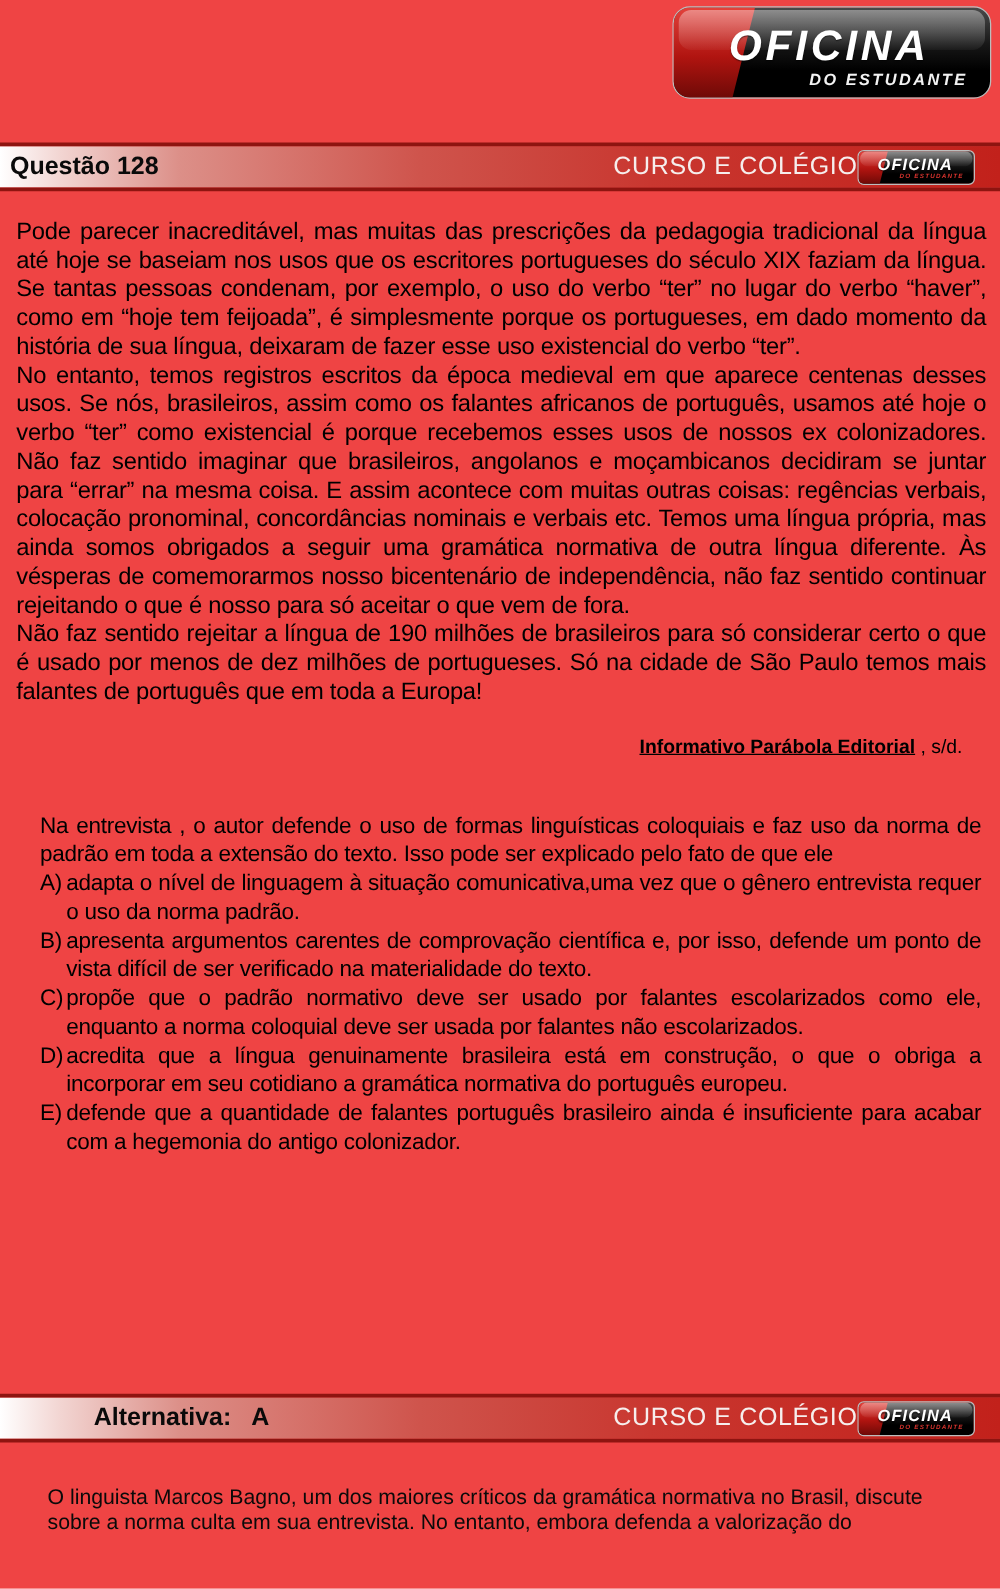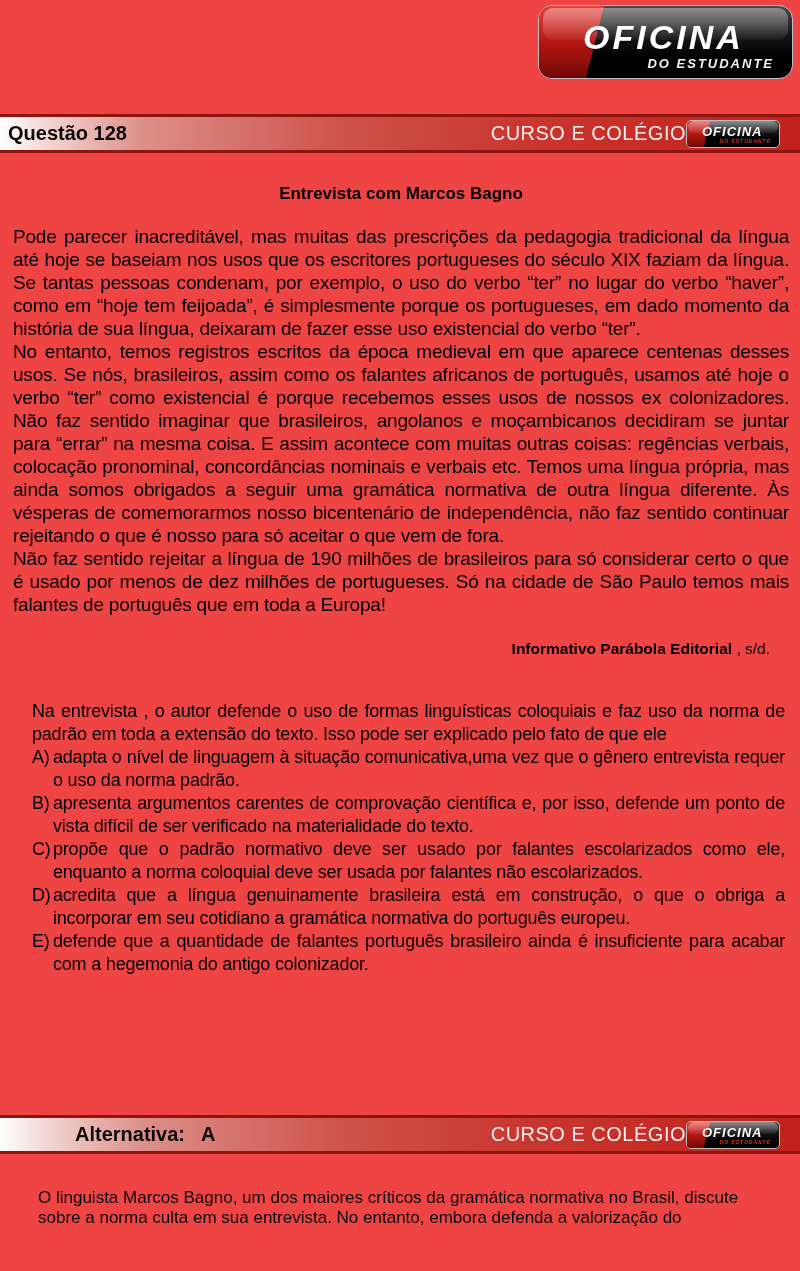--- a/index.html
+++ b/index.html
@@ -79,21 +79,21 @@
     margin-top:21px;
     font-size:19px; line-height:23px;
     letter-spacing:-0.2px;
   }
   .passage p { margin:0; text-align:justify; }
   .source-line {
     margin-top:24px;
     text-align:right; font-size:15.5px;
     padding-right:19px;
   }
-  .source-line .src-bold { font-weight:bold; }
+  .source-line .src-bold { font-weight:bold;text-decoration:underline; }
 
   
   .question {
     margin:42px 4px 0 19px;
     font-size:18px; line-height:23px;
     letter-spacing:-0.2px;
   }
   .question .stem { margin:0; text-align:justify; }
   .option { display:flex; }
   .option .opt-letter { flex:none; width:21px; }
@@ -126,21 +126,20 @@
         <span class="red-seg"></span>
         <span class="gloss"></span>
         <span class="logo-word">OFICINA</span>
         <span class="logo-tagline">DO ESTUDANTE</span>
       </span>
     </div>
   </div>
 
   <div class="content">
 
-    <div class="passage-title">Entrevista com Marcos Bagno</div>
 
     <div class="passage">
       <p>Pode parecer inacreditável, mas muitas das prescrições da pedagogia tradicional da língua até hoje se baseiam nos usos que os escritores portugueses do século XIX faziam da língua. Se tantas pessoas condenam, por exemplo, o uso do verbo “ter” no lugar do verbo “haver”, como em “hoje tem feijoada”, é simplesmente porque os portugueses, em dado momento da história de sua língua, deixaram de fazer esse uso existencial do verbo “ter”.</p>
       <p>No entanto, temos registros escritos da época medieval em que aparece centenas desses usos. Se nós, brasileiros, assim como os falantes africanos de português, usamos até hoje o verbo “ter” como existencial é porque recebemos esses usos de nossos ex colonizadores. Não faz sentido imaginar que brasileiros, angolanos e moçambicanos decidiram se juntar para “errar” na mesma coisa. E assim acontece com muitas outras coisas: regências verbais, colocação pronominal, concordâncias nominais e verbais etc. Temos uma língua própria, mas ainda somos obrigados a seguir uma gramática normativa de outra língua diferente. Às vésperas de comemorarmos nosso bicentenário de independência, não faz sentido continuar rejeitando o que é nosso para só aceitar o que vem de fora.</p>
       <p>Não faz sentido rejeitar a língua de 190 milhões de brasileiros para só considerar certo o que é usado por menos de dez milhões de portugueses. Só na cidade de São Paulo temos mais falantes de português que em toda a Europa!</p>
     </div>
 
     <div class="source-line">
       <span class="src-bold">Informativo Parábola Editorial</span><span> , s/d.</span>
     </div>

